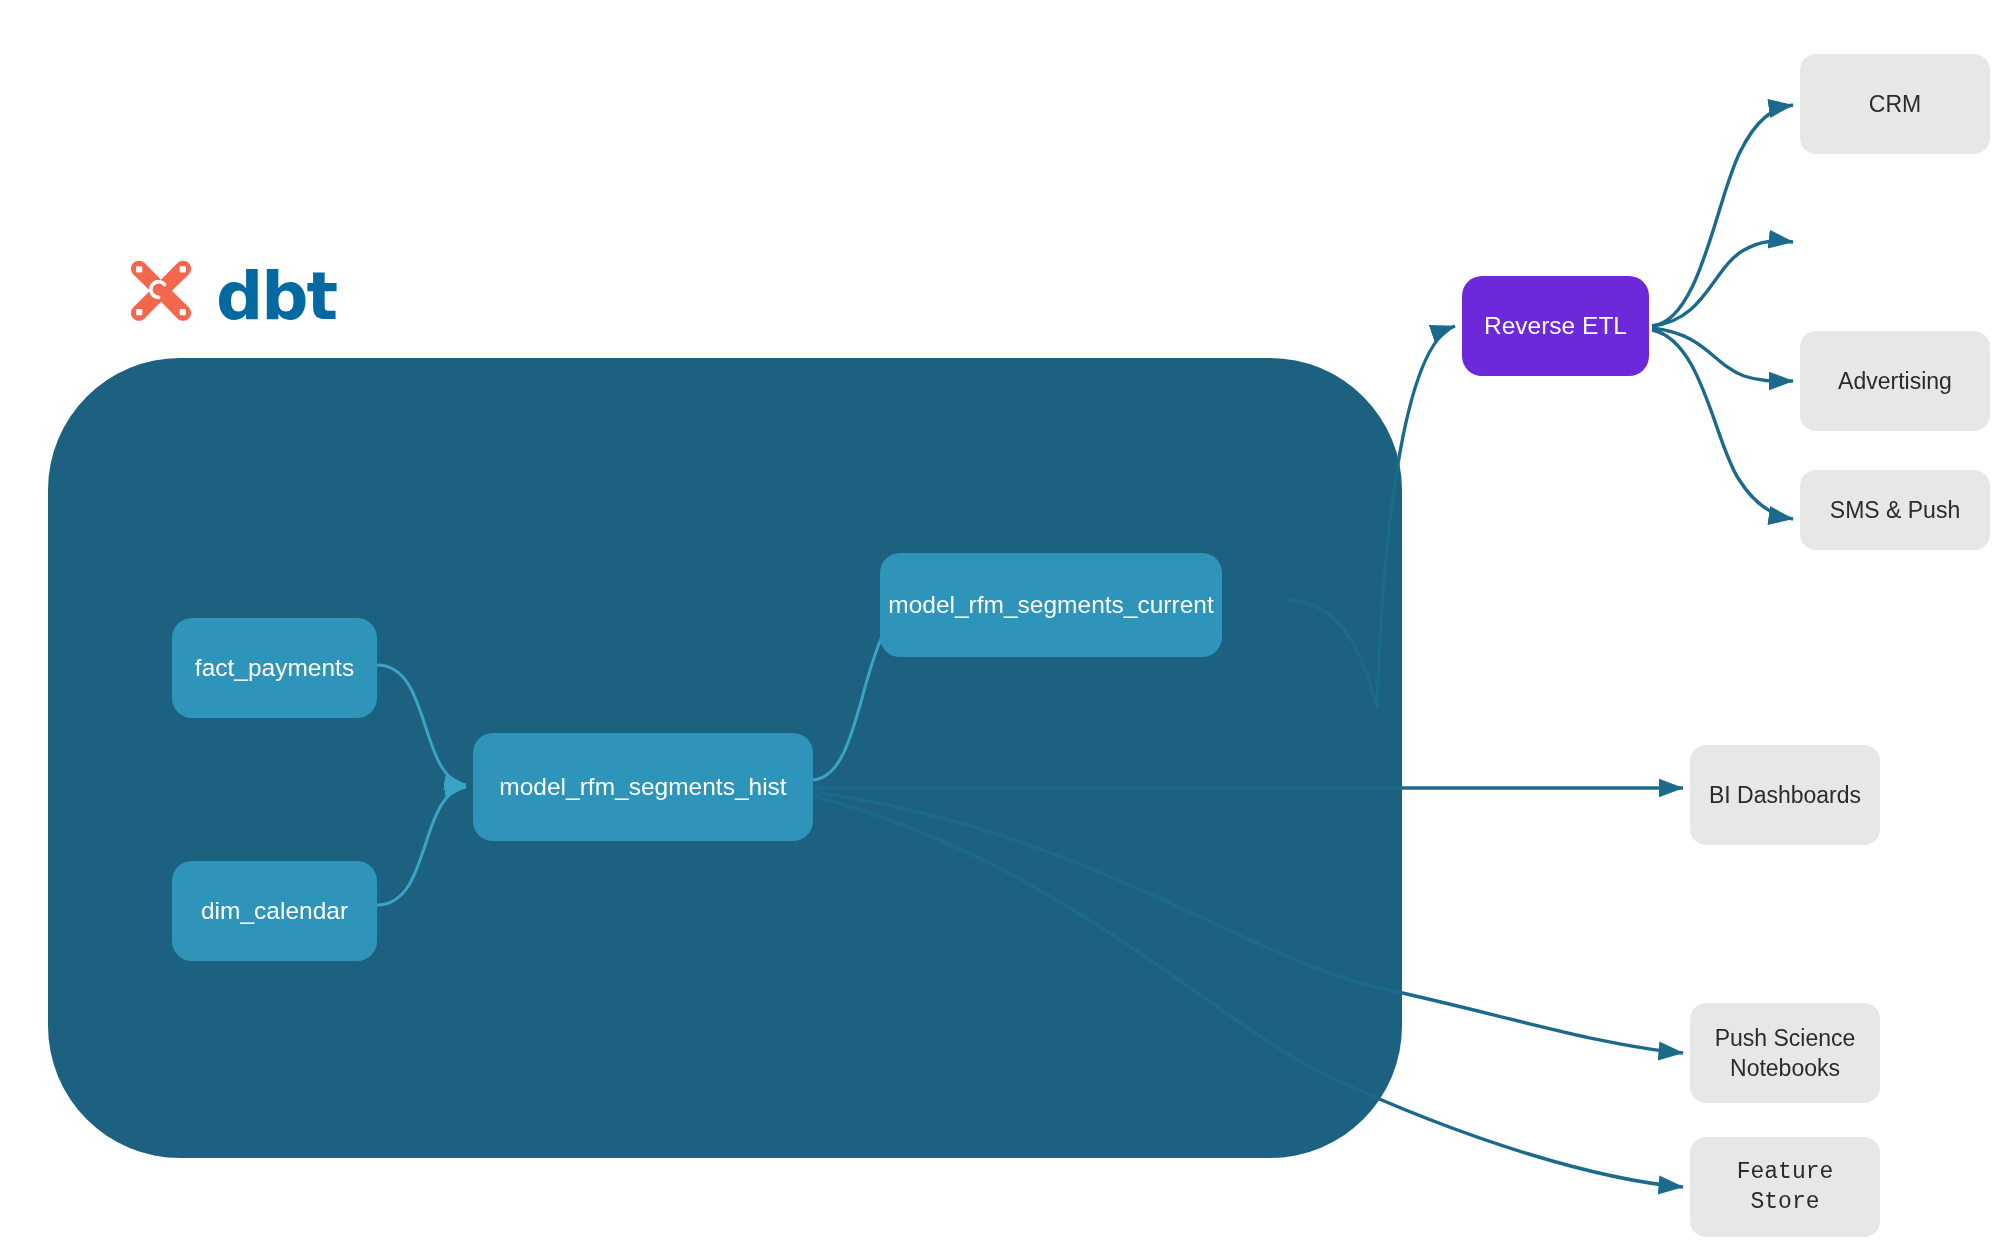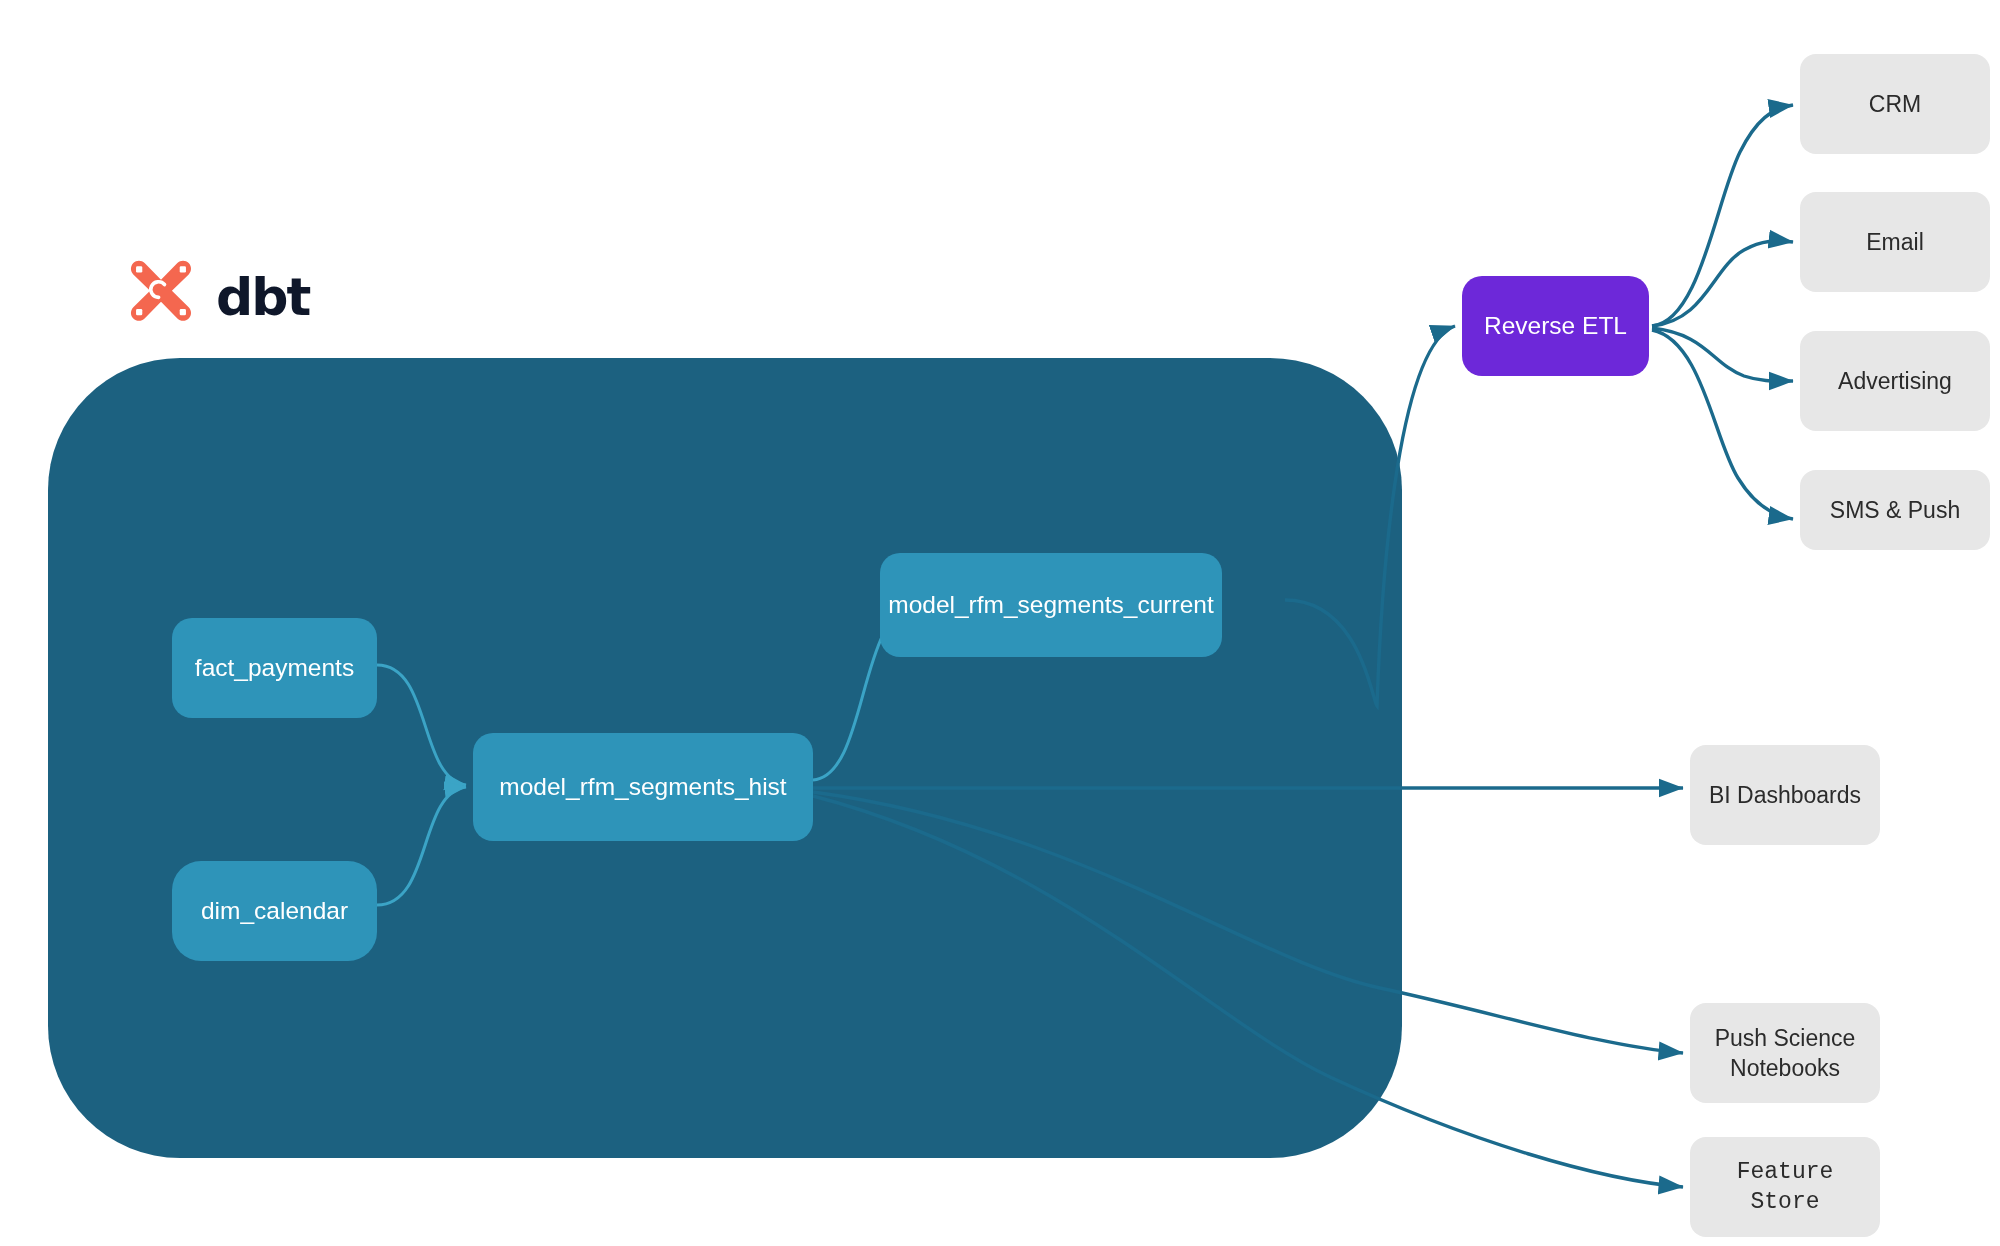--- a/index.html
+++ b/index.html
@@ -41,23 +41,23 @@
     top: 258px;
     display: flex;
     align-items: center;
     gap: 16px;
     z-index: 6;
   }
   .dbt-mark { width: 78px; height: 78px; display: block; }
   .dbt-word {
     font-family: "DejaVu Sans", sans-serif;
     font-weight: bold;
-    font-size: 52px;
+    font-size: 66px;
     line-height: 1;
-    color: #0f172a;
+    color: #0369a1;
     letter-spacing: -2px;
   }
 
   
   .warehouse {
     position: absolute;
     left: 48px;
     top: 358px;
     width: 1354px;
     height: 800px;
@@ -100,21 +100,21 @@
 
   .node.reverse-etl {
     background: #6d28d9;
     border-radius: 20px;
     color: #ffffff;
     font-size: 24.5px;
   }
 
   
   #node-fact-payments       { left: 172px;  top: 618px;  width: 205px; height: 100px; }
-  #node-dim-calendar        { left: 172px;  top: 861px;  width: 205px; height: 100px; border-radius: 29px; }
+  #node-dim-calendar        { left: 172px;  top: 861px;  width: 205px; height: 100px; }
   #node-rfm-hist            { left: 473px;  top: 733px;  width: 340px; height: 108px; }
   #node-rfm-current         { left: 880px;  top: 553px;  width: 342px; height: 104px; }
 
   #node-reverse-etl         { left: 1462px; top: 276px;  width: 187px; height: 100px; }
 
   #dest-crm                 { left: 1800px; top: 54px;   width: 190px; height: 100px; }
   #dest-email               { left: 1800px; top: 192px;  width: 190px; height: 100px; }
   #dest-advertising         { left: 1800px; top: 331px;  width: 190px; height: 100px; }
   #dest-sms-push            { left: 1800px; top: 470px;  width: 190px; height: 80px; }
   #dest-bi-dashboards       { left: 1690px; top: 745px;  width: 190px; height: 100px; }
@@ -199,23 +199,20 @@
   </div>
 
   <div class="node reverse-etl" id="node-reverse-etl">
     <span class="node-label">Reverse ETL</span>
   </div>
 
   <div class="node destination" id="dest-crm">
     <span class="node-label">CRM</span>
   </div>
 
-  <div class="node destination" id="dest-email">
-    <span class="node-label">Email</span>
-  </div>
 
   <div class="node destination" id="dest-advertising">
     <span class="node-label">Advertising</span>
   </div>
 
   <div class="node destination" id="dest-sms-push">
     <span class="node-label">SMS &amp; Push</span>
   </div>
 
   <div class="node destination" id="dest-bi-dashboards">

